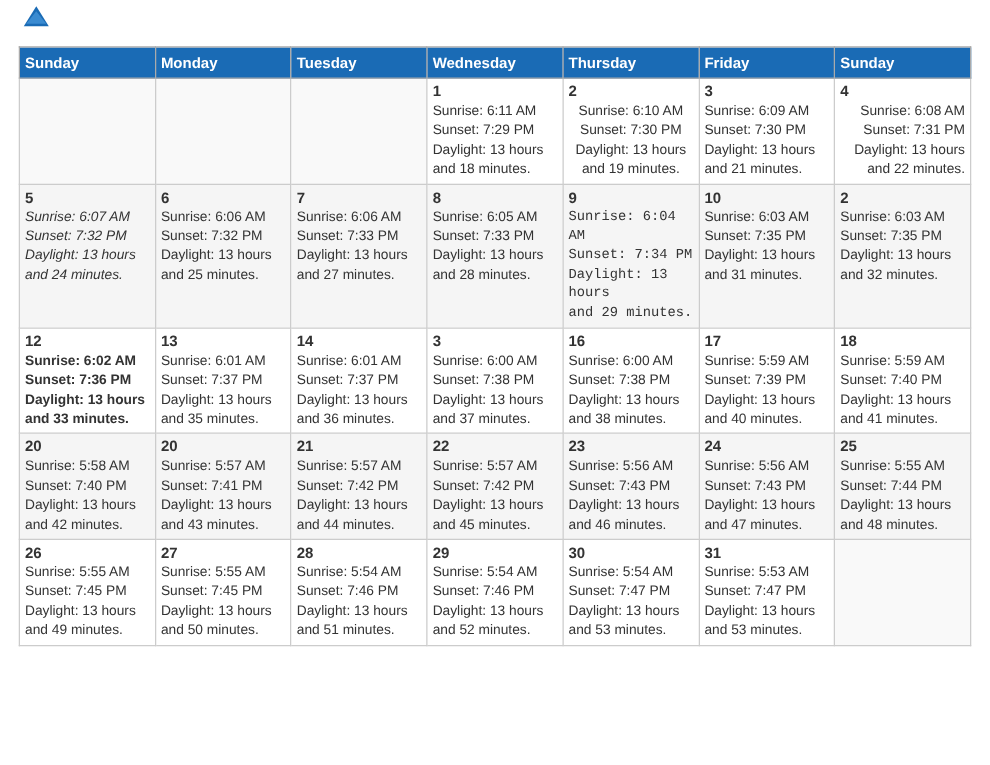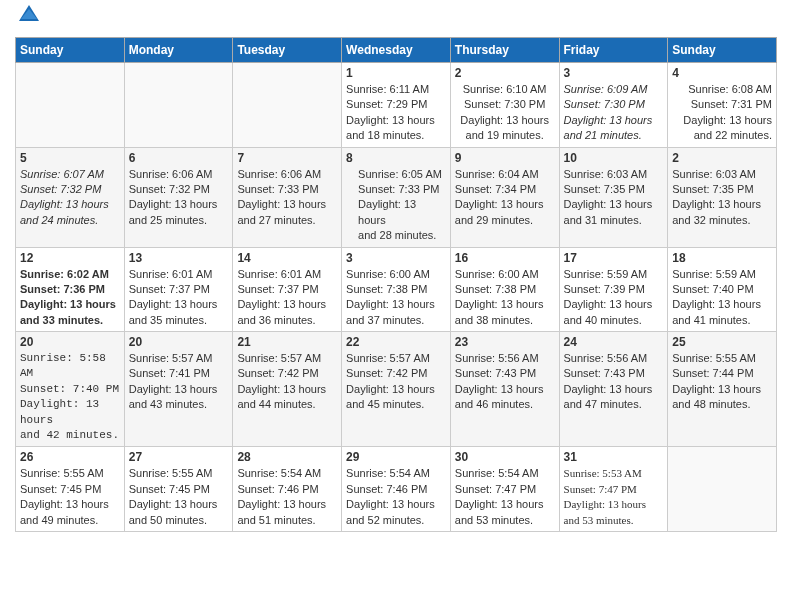--- a/index.html
+++ b/index.html
@@ -143,21 +143,21 @@
           </td>
           <td>
             <span class="day-num">2</span>
             <div class="day-info" style="white-space: pre-line; text-align: center;">Sunrise: 6:10 AM
 Sunset: 7:30 PM
 Daylight: 13 hours
 and 19 minutes.</div>
           </td>
           <td>
             <span class="day-num">3</span>
-            <div class="day-info" style="white-space: pre-line; font-style: italic;">Sunrise: 6:09 AM
+            <div class="day-info" style="white-space: pre-line;">Sunrise: 6:09 AM
 Sunset: 7:30 PM
 Daylight: 13 hours
 and 21 minutes.</div>
           </td>
           <td>
             <span class="day-num">4</span>
             <div class="day-info" style="white-space: pre-line; text-align: right;">Sunrise: 6:08 AM
 Sunset: 7:31 PM
 Daylight: 13 hours
 and 22 minutes.</div>
@@ -180,28 +180,28 @@
           </td>
           <td>
             <span class="day-num">7</span>
             <div class="day-info" style="white-space: pre-line;">Sunrise: 6:06 AM
 Sunset: 7:33 PM
 Daylight: 13 hours
 and 27 minutes.</div>
           </td>
           <td>
             <span class="day-num">8</span>
-            <div class="day-info" style="white-space: pre-line; margin-left: 12px;">Sunrise: 6:05 AM
+            <div class="day-info" style="white-space: pre-line;">Sunrise: 6:05 AM
 Sunset: 7:33 PM
 Daylight: 13 hours
 and 28 minutes.</div>
           </td>
           <td>
             <span class="day-num">9</span>
-            <div class="day-info" style="white-space: pre-line;">Sunrise: 6:04 AM
+            <div class="day-info" style="white-space: pre-line; font-family: Liberation Mono, monospace;">Sunrise: 6:04 AM
 Sunset: 7:34 PM
 Daylight: 13 hours
 and 29 minutes.</div>
           </td>
           <td>
             <span class="day-num">10</span>
             <div class="day-info" style="white-space: pre-line;">Sunrise: 6:03 AM
 Sunset: 7:35 PM
 Daylight: 13 hours
 and 31 minutes.</div>
@@ -261,21 +261,21 @@
             <span class="day-num">18</span>
             <div class="day-info" style="white-space: pre-line;">Sunrise: 5:59 AM
 Sunset: 7:40 PM
 Daylight: 13 hours
 and 41 minutes.</div>
           </td>
         </tr>
         <tr>
           <td>
             <span class="day-num">20</span>
-            <div class="day-info" style="white-space: pre-line; font-family: Liberation Mono, monospace;">Sunrise: 5:58 AM
+            <div class="day-info" style="white-space: pre-line;">Sunrise: 5:58 AM
 Sunset: 7:40 PM
 Daylight: 13 hours
 and 42 minutes.</div>
           </td>
           <td>
             <span class="day-num">20</span>
             <div class="day-info" style="white-space: pre-line;">Sunrise: 5:57 AM
 Sunset: 7:41 PM
 Daylight: 13 hours
 and 43 minutes.</div>
@@ -347,21 +347,21 @@
           </td>
           <td>
             <span class="day-num">30</span>
             <div class="day-info" style="white-space: pre-line;">Sunrise: 5:54 AM
 Sunset: 7:47 PM
 Daylight: 13 hours
 and 53 minutes.</div>
           </td>
           <td>
             <span class="day-num">31</span>
-            <div class="day-info" style="white-space: pre-line; font-family: Liberation Serif, serif;">Sunrise: 5:53 AM
+            <div class="day-info" style="white-space: pre-line;">Sunrise: 5:53 AM
 Sunset: 7:47 PM
 Daylight: 13 hours
 and 53 minutes.</div>
           </td>
           <td class="empty-cell"></td>
         </tr>
       </tbody>
   </table>
 </div>
 

